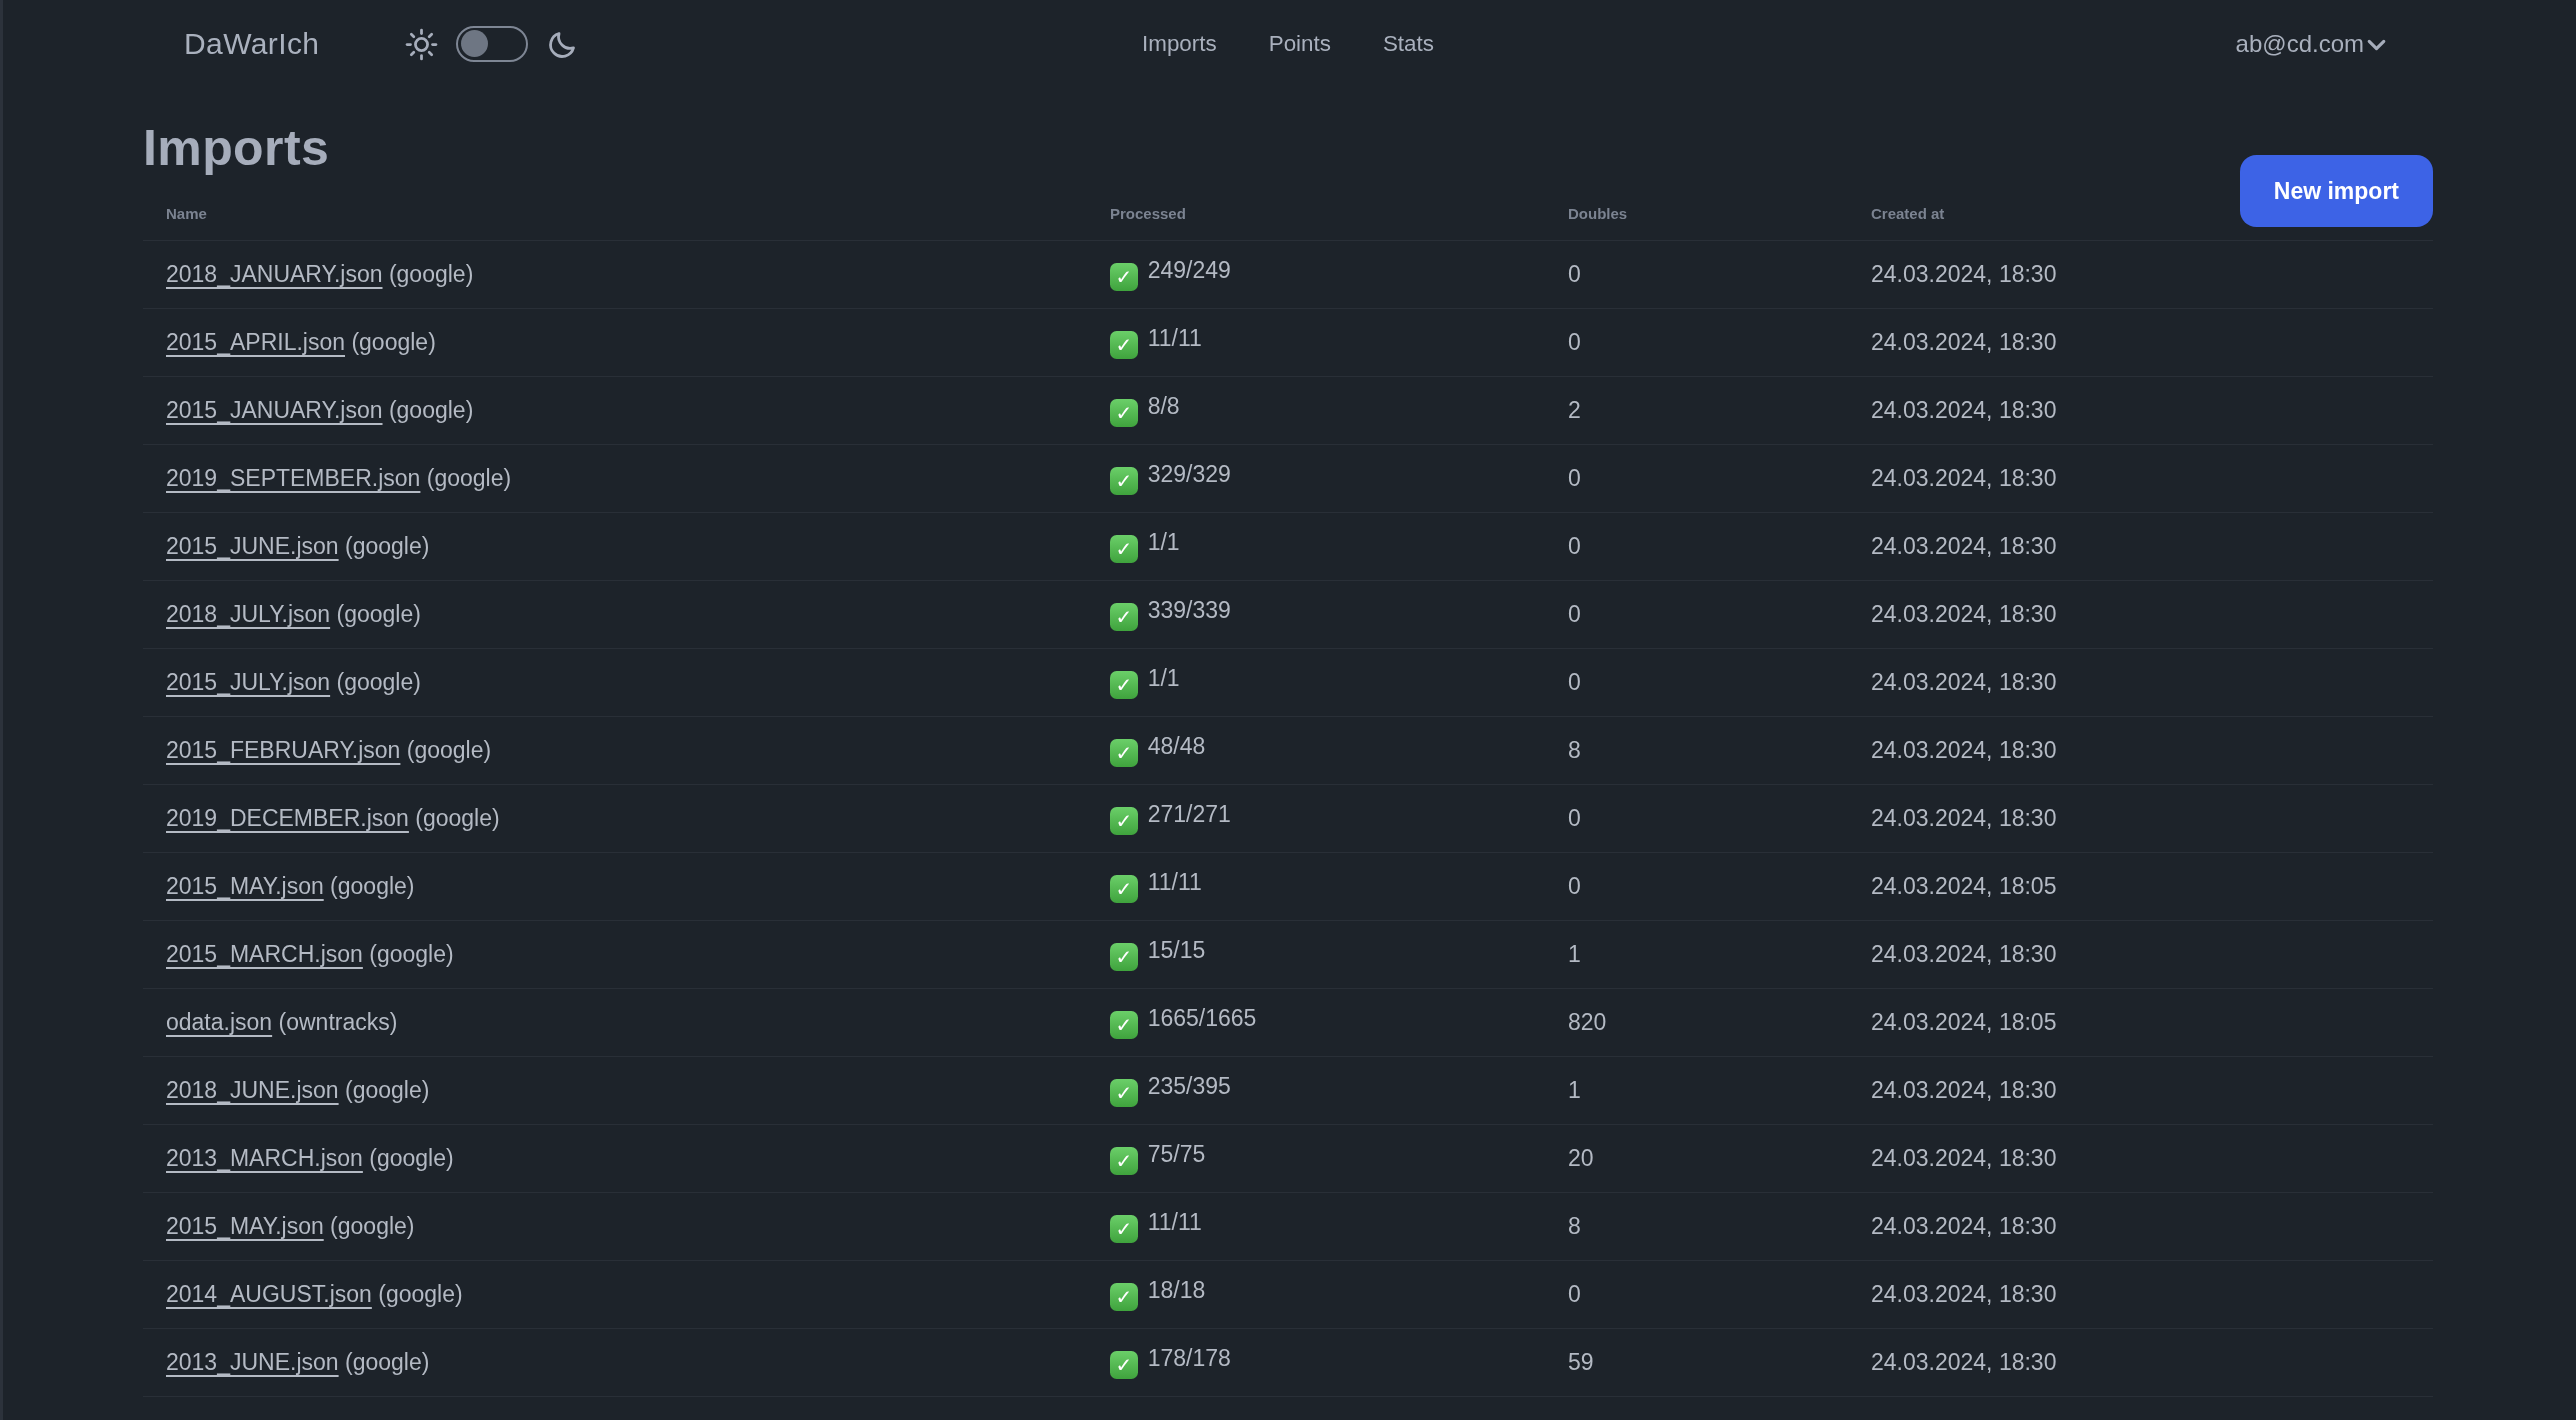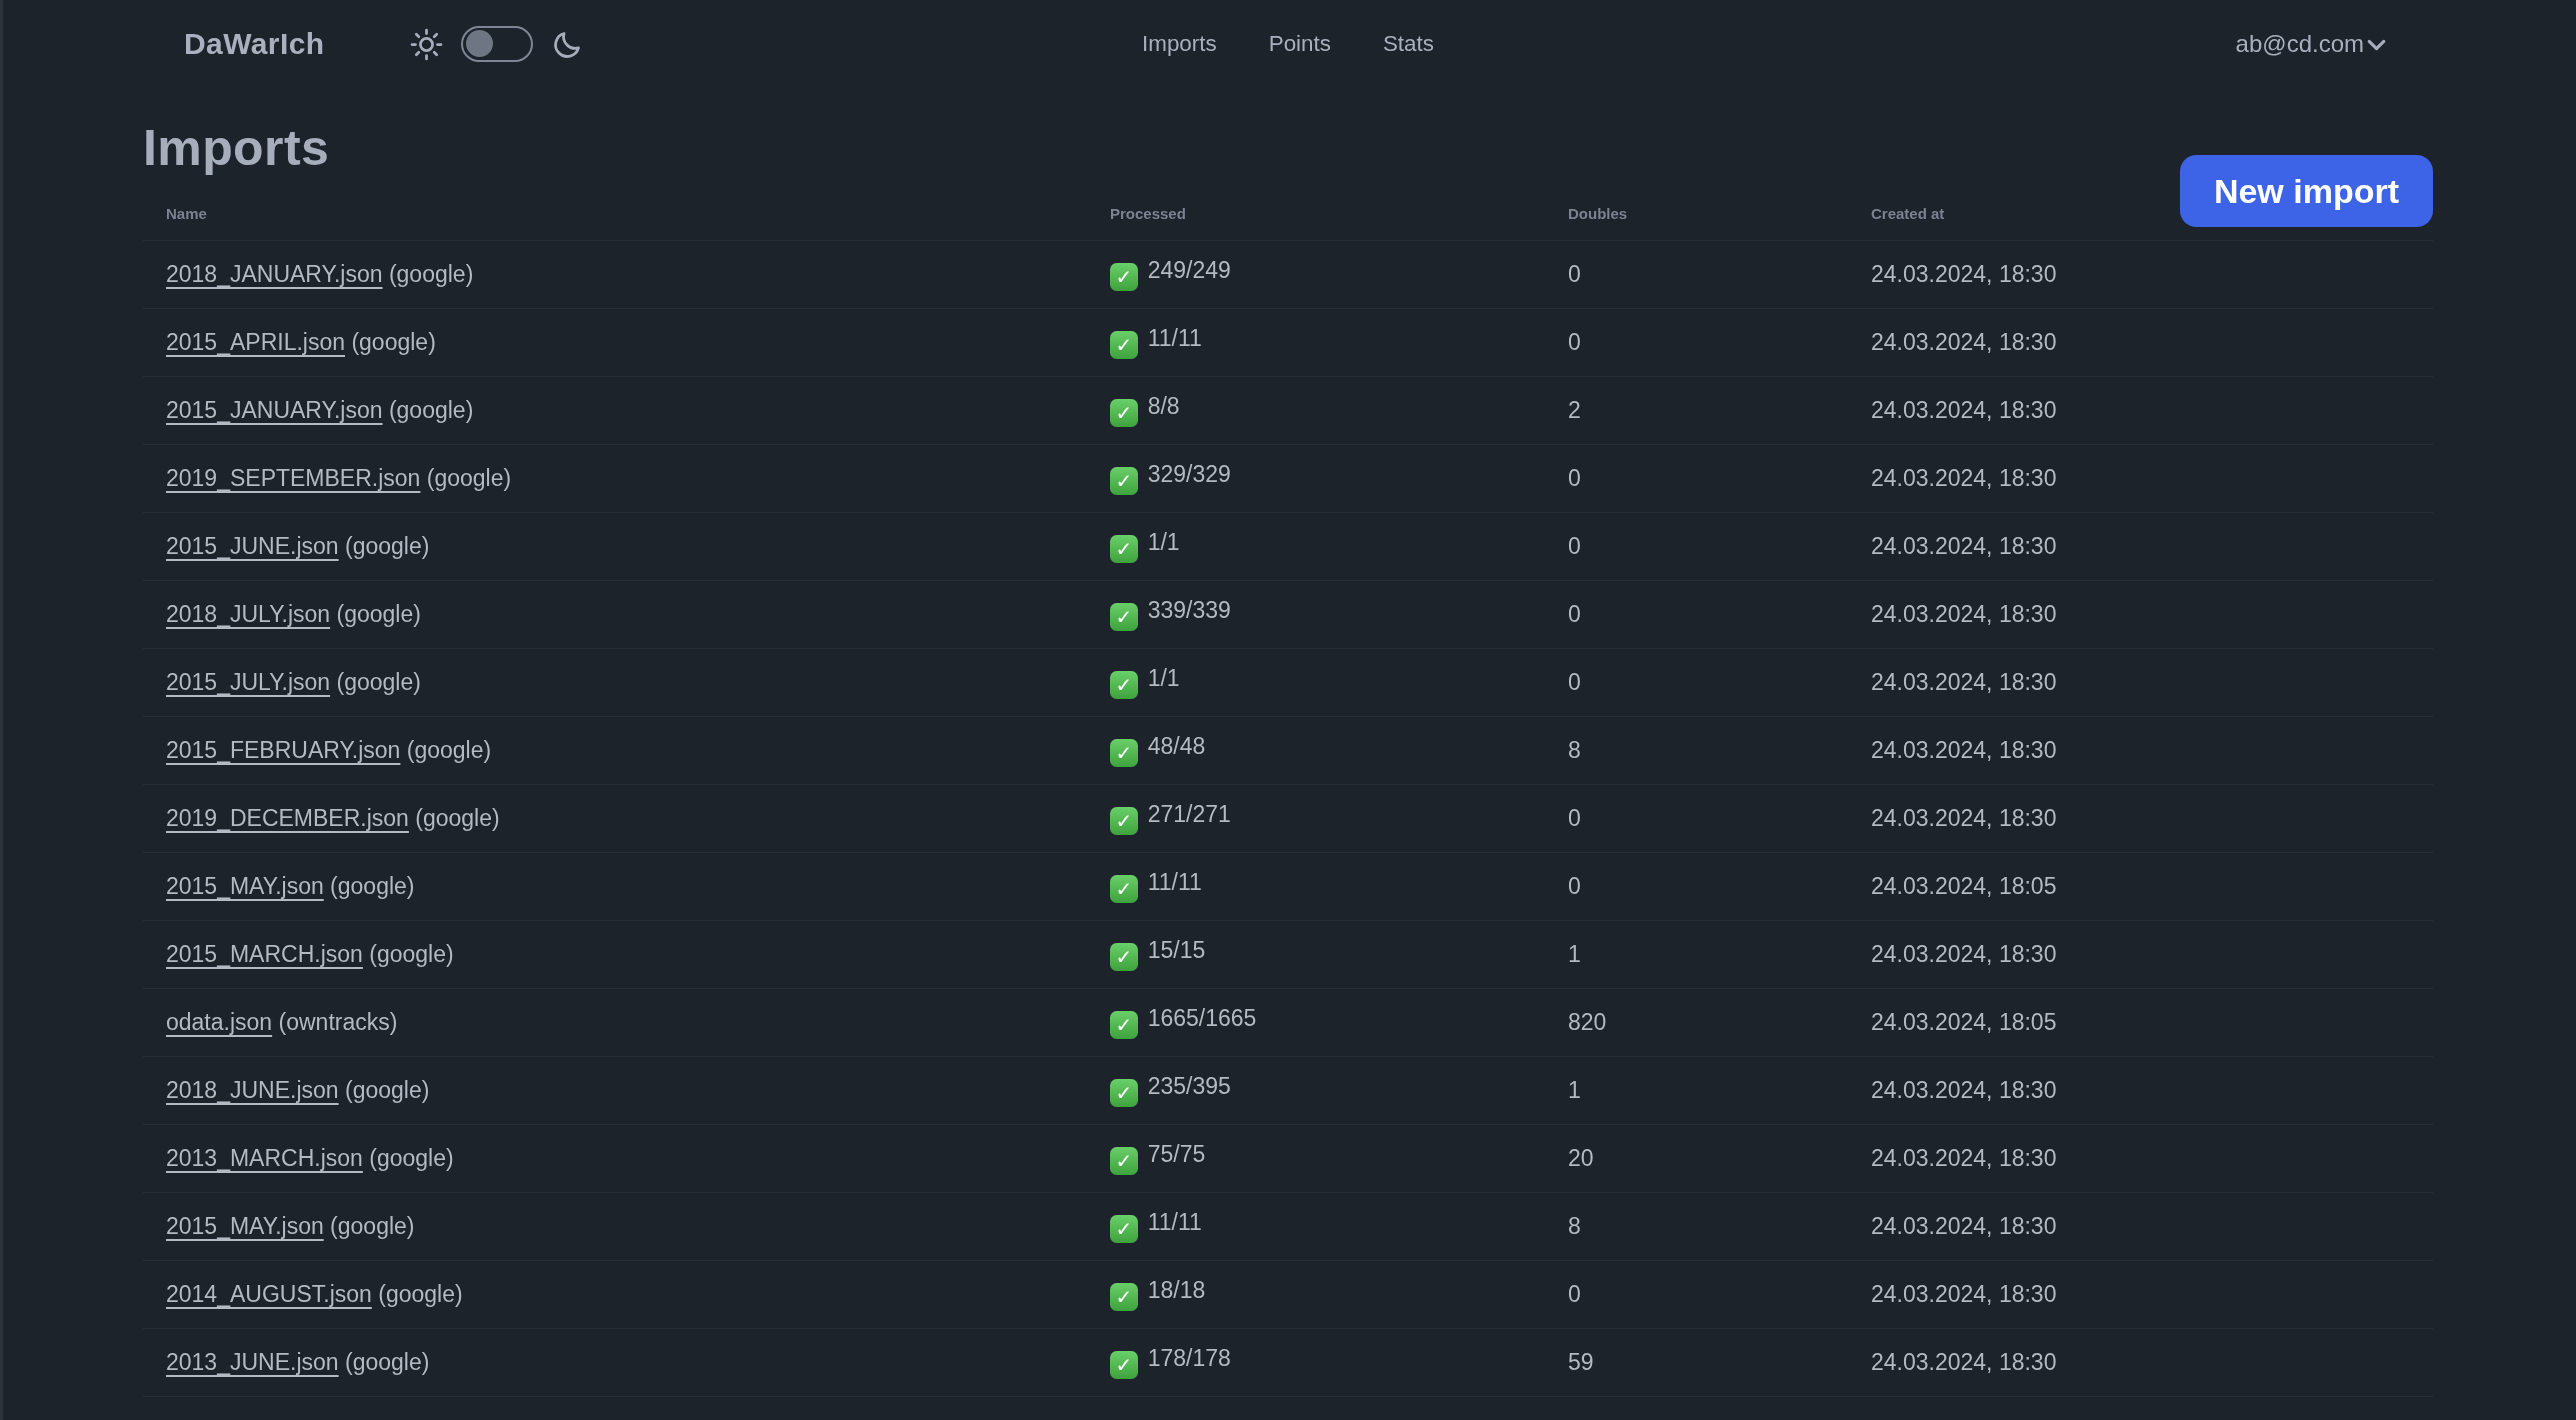--- a/index.html
+++ b/index.html
@@ -28,21 +28,21 @@
   }
 
   
   .navbar{
     height:88px;
     display:flex;align-items:center;
     padding:0 187px 0 184px;
     position:relative;
   }
   .logo{
-    font-size:30px;font-weight:bold;color:#aab1be;letter-spacing:0.4px;
+    font-size:30px;font-weight:normal;color:#aab1be;letter-spacing:0.4px;
     cursor:pointer;
   }
   .theme-group{display:flex;align-items:center;gap:18px;margin-left:86px;}
   .icon-svg{display:block;}
   .toggle{
     width:72px;height:36px;border-radius:18px;
     border:2.2px solid #7e8694;position:relative;background:transparent;
     cursor:pointer;
   }
   .toggle .knob{
@@ -63,21 +63,21 @@
   .content{width:2290px;margin:0 auto;position:relative;}
   .page-title{
     margin:33px 0 0 0;
     font-size:50px;font-weight:bold;color:#a6adbb;letter-spacing:0.4px;
     line-height:1.1;
   }
   .btn-primary{
     position:absolute;right:0;top:34px;
     height:72px;padding:0 34px;
     background:var(--primary);border:none;border-radius:16.4px;
-    color:#fff;font-size:34px;font-weight:bold;
+    color:#fff;font-size:23px;font-weight:bold;
     font-family:"Liberation Sans","DejaVu Sans",sans-serif;
     cursor:pointer;
   }
 
   
   table.imports{
     width:100%;border-collapse:collapse;table-layout:fixed;
     margin-top:10.4px;
   }
   col.c-name{width:944px;}

